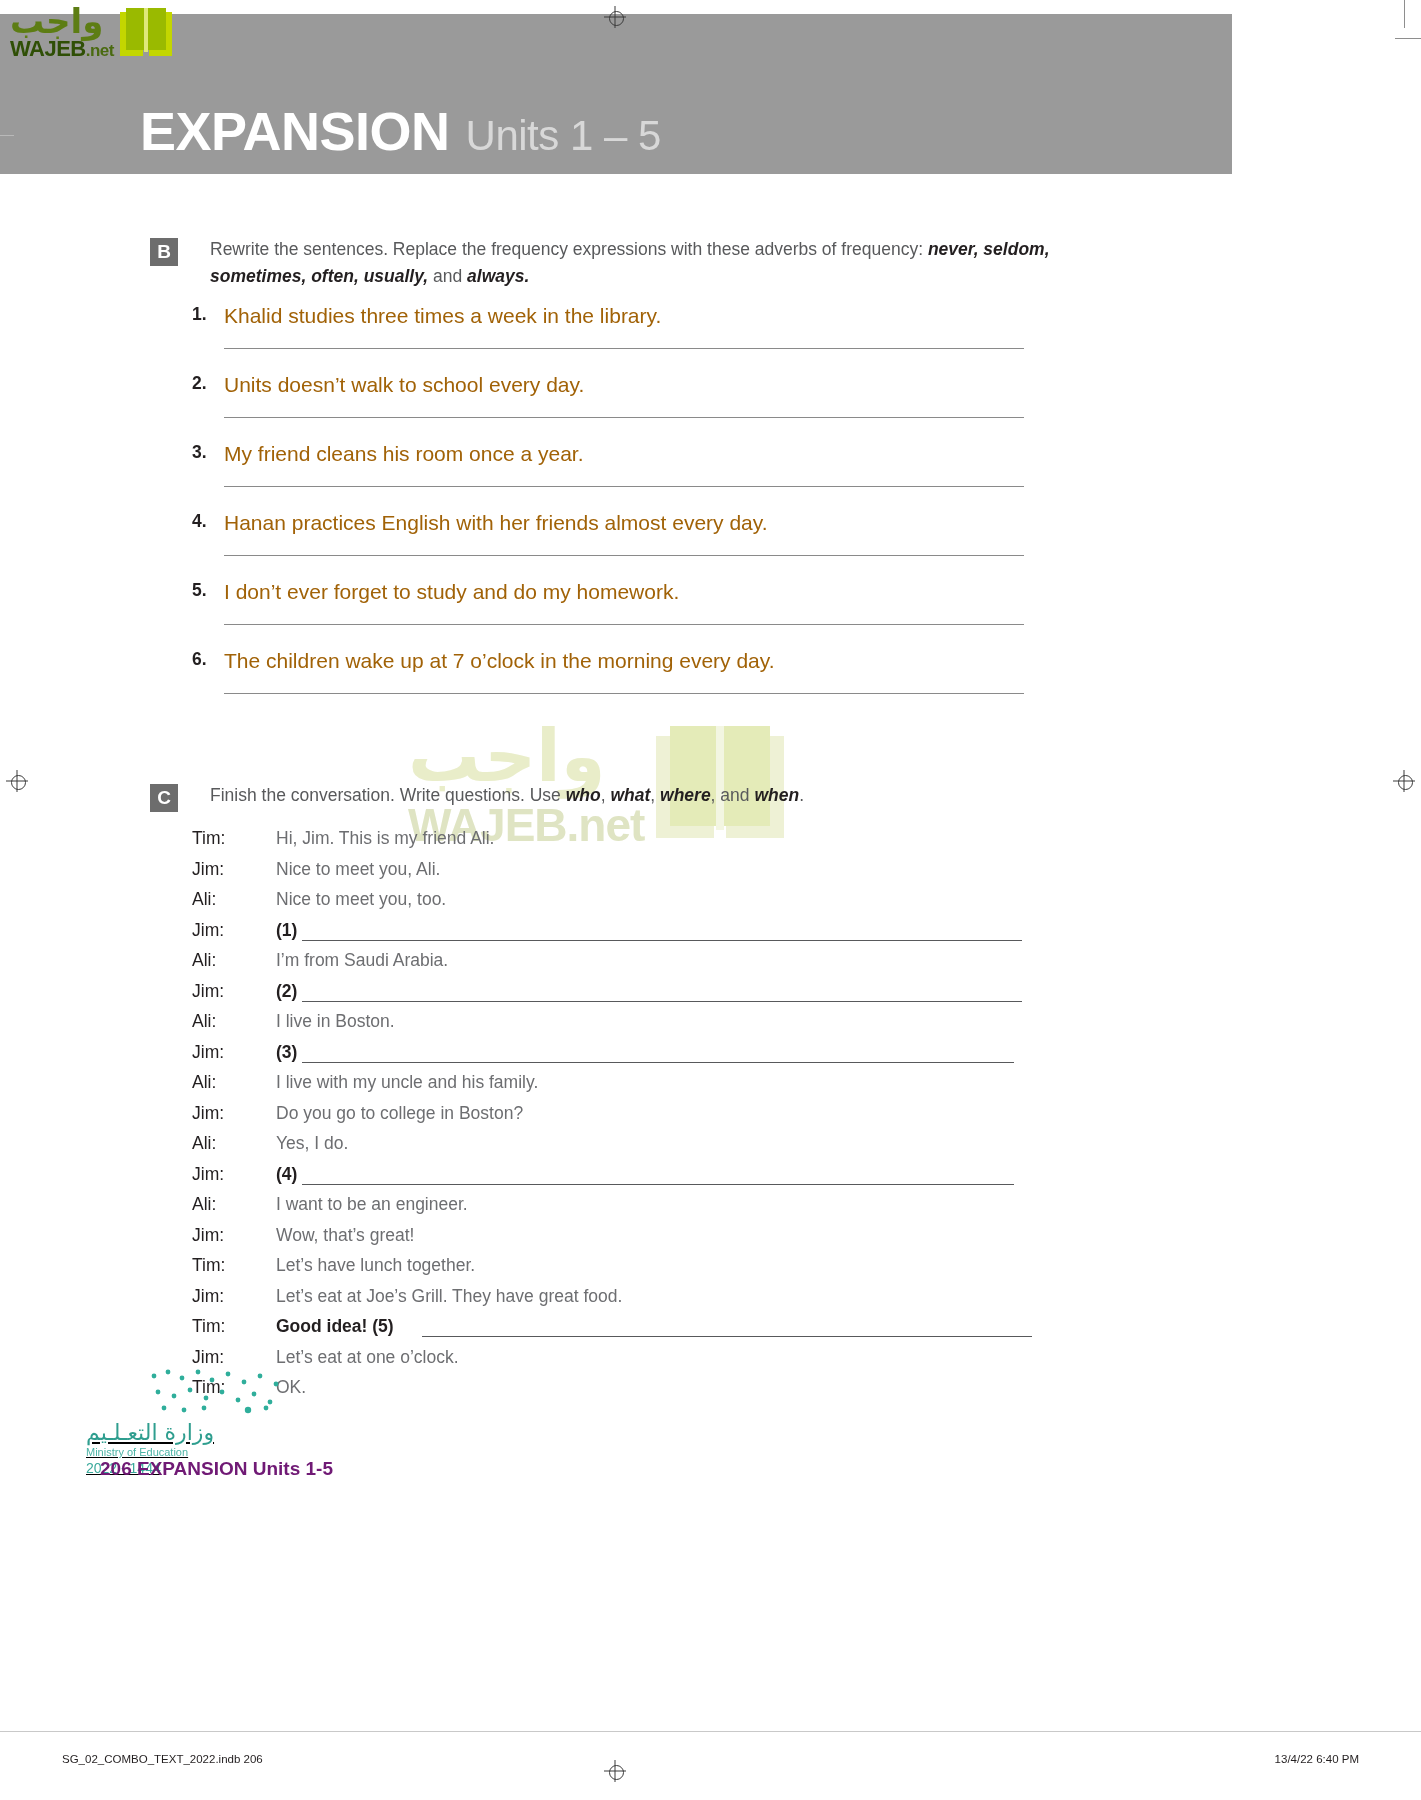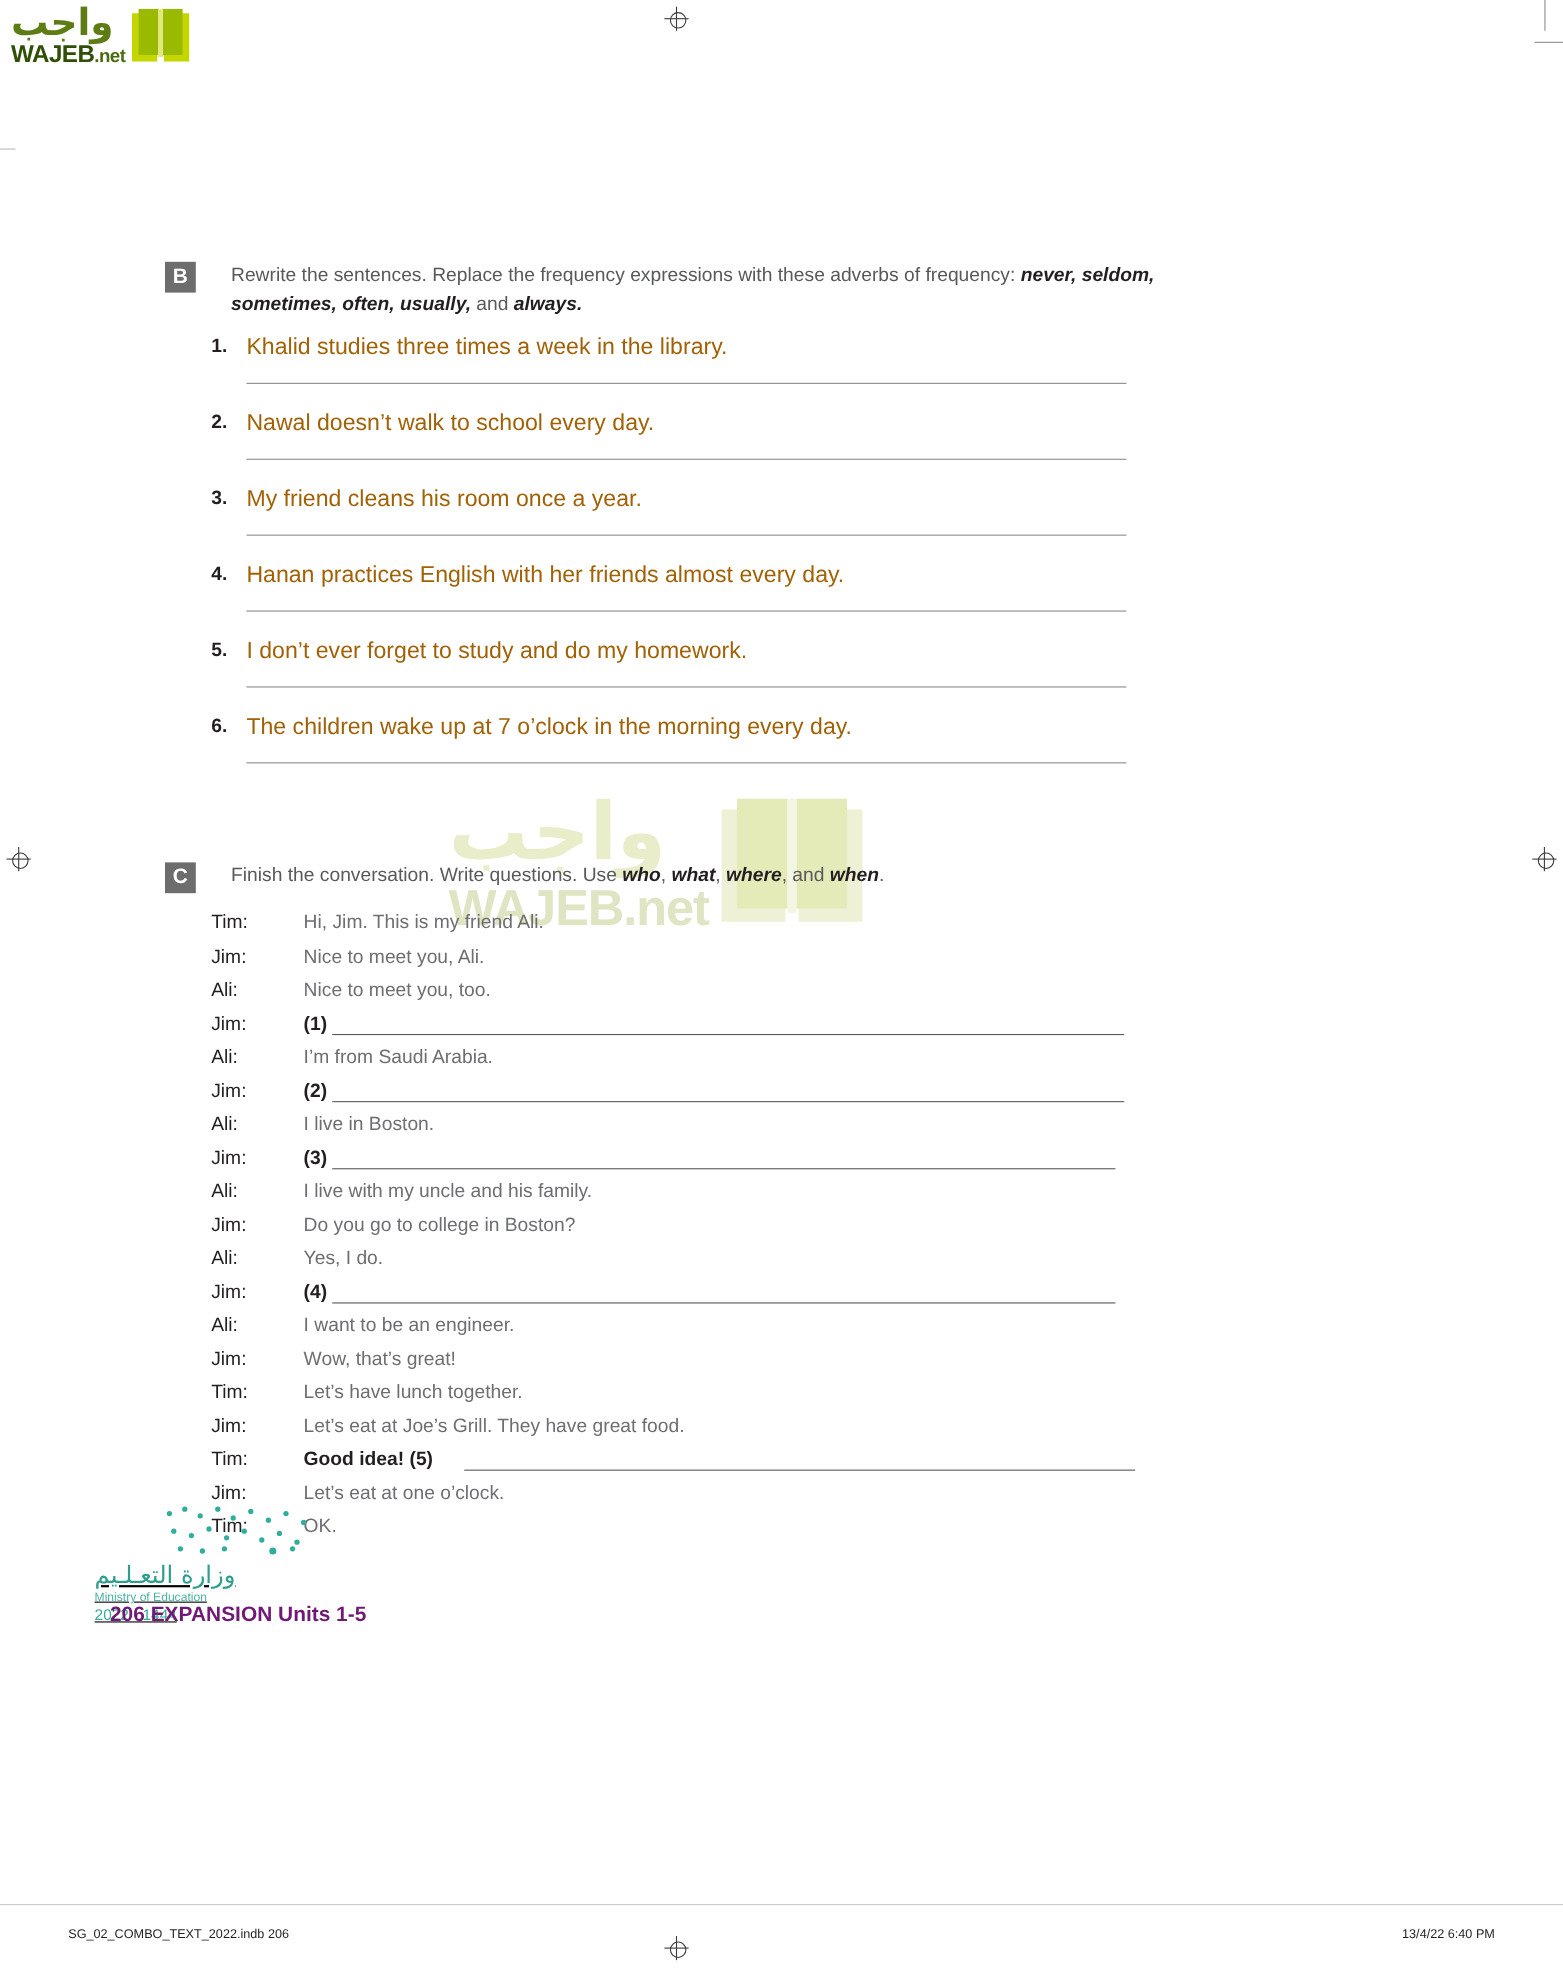--- a/index.html
+++ b/index.html
@@ -119,20 +119,25 @@
   .printline{position:absolute;top:1753px;font-size:11.5px;color:#231f20;z-index:5;}
   .pl-left{left:62px;}
   .pl-right{right:62px;}
   .footrule{position:absolute;left:0;top:1731px;width:1421px;height:1px;background:#c9c9c9;z-index:4;}
 </style>
 </head>
 <body>
 
 <div class="page">
 
+  <div class="banner">
+    <div class="banner-title">
+      <span>EXPANSION</span><span class="sub">Units 1 – 5</span>
+    </div>
+  </div>
 
   <div class="wajeb-logo">
     <div class="wajeb-ar">واجب</div>
     <div class="wajeb-en"><span>WAJEB</span><span class="net">.net</span></div>
     <svg class="book-ico" viewBox="0 0 60 52">
       <path d="M4 4 H27 V48 H4 Z" fill="#c3d600"></path>
       <path d="M33 4 H56 V48 H33 Z" fill="#c3d600"></path>
       <path d="M10 0 H28 V42 H10 Z" fill="#9aba00"></path>
       <path d="M32 0 H50 V42 H32 Z" fill="#9aba00"></path>
       <rect x="28" y="0" width="4" height="44" fill="#dfe87a"></rect>
@@ -157,21 +162,21 @@
       <div class="badge">B</div>
       <div class="instr"><span>Rewrite the sentences. Replace the frequency expressions with these adverbs of frequency: </span><b>never, seldom, sometimes, often, usually,</b><span> and </span><b>always.</b></div>
       <div class="items">
         <div class="item">
           <span class="num">1.</span>
           <span class="txt">Khalid studies three times a week in the library.</span>
           <span class="rule"></span>
         </div>
         <div class="item">
           <span class="num">2.</span>
-          <span class="txt">Nawal doesn’t walk to school every day.</span>
+          <span class="txt">Units doesn’t walk to school every day.</span>
           <span class="rule"></span>
         </div>
         <div class="item">
           <span class="num">3.</span>
           <span class="txt">My friend cleans his room once a year.</span>
           <span class="rule"></span>
         </div>
         <div class="item">
           <span class="num">4.</span>
           <span class="txt">Hanan practices English with her friends almost every day.</span>

